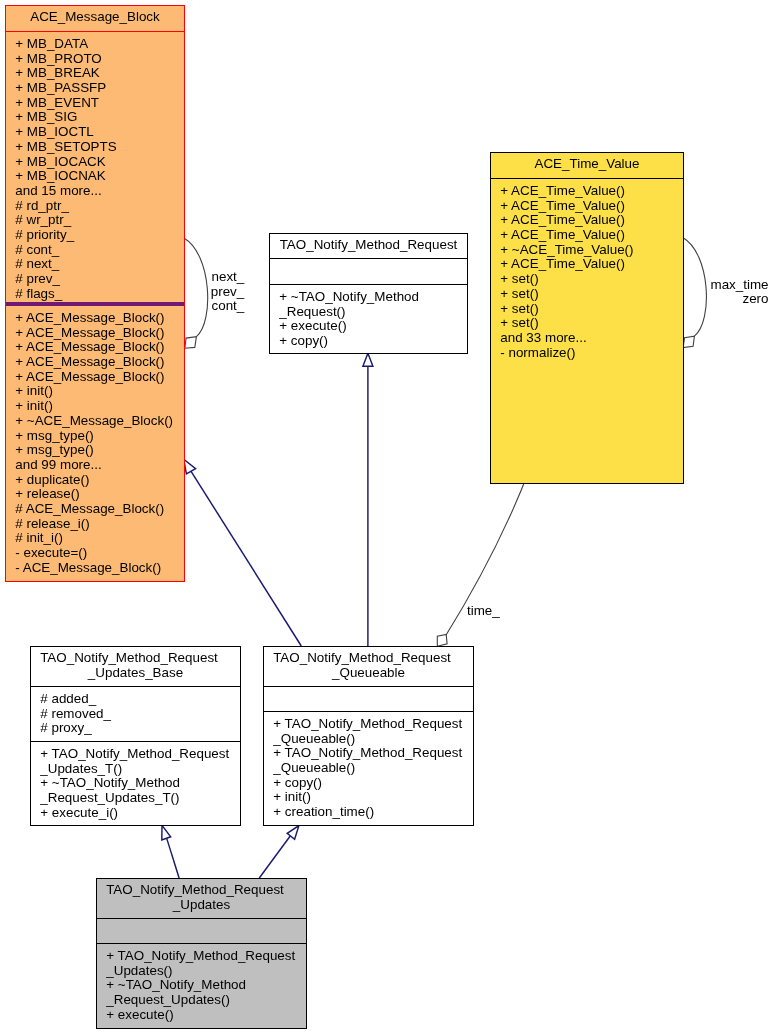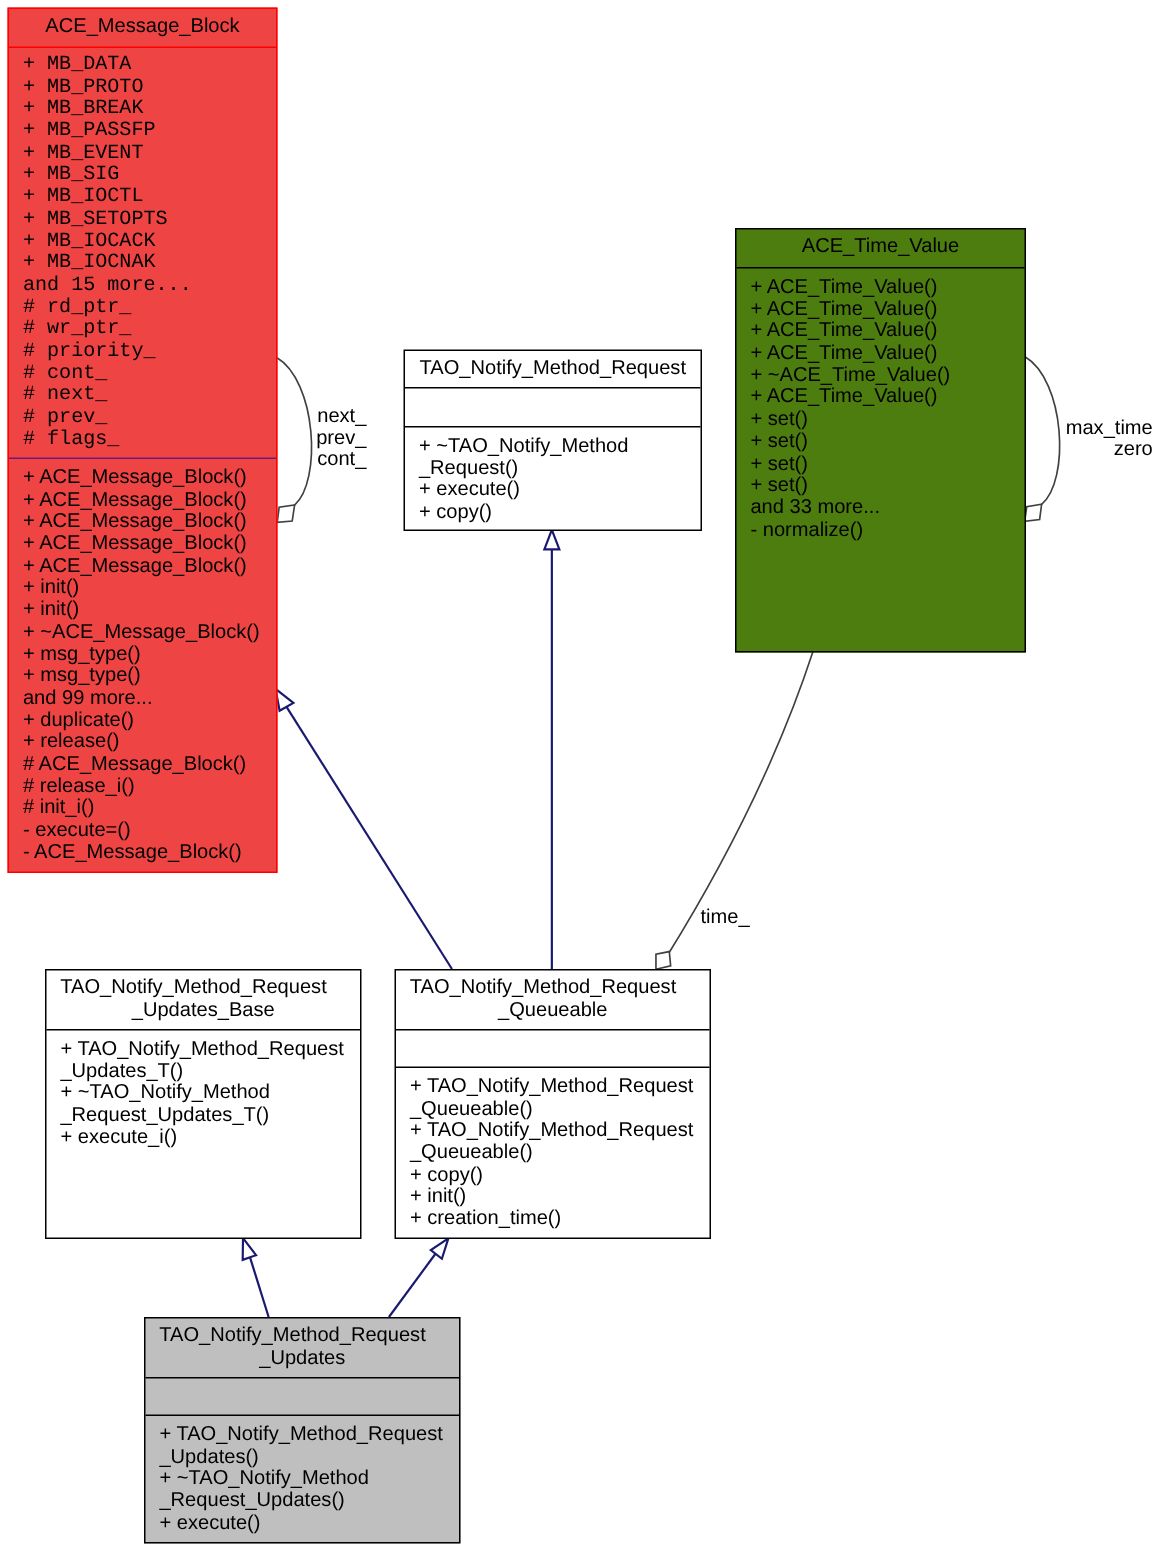--- a/index.html
+++ b/index.html
@@ -53,25 +53,25 @@
       <path d="M184.2,238.2 C211.23,254.02 214.47,321 196.4,336.7" fill="none" stroke="#404040" stroke-width="1.1"></path>
       <path d="M184.8,348.2 L186.1,338.1 L196.4,336.7 L194.8,347.4 Z" fill="#ffffff" stroke="#404040" stroke-width="1.1" stroke-linejoin="miter"></path>
     </g>
 
     <g>
       <path d="M683.1,237.7 C710.1,253.5 713.4,320.5 694.4,336.2" fill="none" stroke="#404040" stroke-width="1.1"></path>
       <path d="M683.1,347.6 L684.5,337.8 L694.4,336.2 L693.1,346.3 Z" fill="#ffffff" stroke="#404040" stroke-width="1.1" stroke-linejoin="miter"></path>
     </g>
   </svg>
 
-  <div class="node" style="left:5px;top:5px;width:180px;height:577px;background:#ef4444;border:1px solid #ff0000;">
+  <div class="node" style="left:5px;top:5px;width:180px;height:577px;background:#fdba74;border:1px solid #ff0000;">
     <div class="sec title" style="height:26px;border-bottom:1px solid #ff0000;">
         <div class="row">ACE_Message_Block</div>
       </div>
-    <div class="sec attrs" style="height:274px;border-bottom:1px solid #701a75;font-family:Liberation Mono, monospace;">
+    <div class="sec attrs" style="height:274px;border-bottom:4px solid #701a75;">
         <div class="row">+ MB_DATA</div>
         <div class="row">+ MB_PROTO</div>
         <div class="row">+ MB_BREAK</div>
         <div class="row">+ MB_PASSFP</div>
         <div class="row">+ MB_EVENT</div>
         <div class="row">+ MB_SIG</div>
         <div class="row">+ MB_IOCTL</div>
         <div class="row">+ MB_SETOPTS</div>
         <div class="row">+ MB_IOCACK</div>
         <div class="row">+ MB_IOCNAK</div>
@@ -110,21 +110,21 @@
         <div class="row">TAO_Notify_Method_Request</div>
       </div>
     <div class="sec attrs" style="height:26px;border-bottom:1px solid #000000;"></div>
     <div class="sec ops">
         <div class="row">+ ~TAO_Notify_Method</div>
         <div class="row">_Request()</div>
         <div class="row">+ execute()</div>
         <div class="row">+ copy()</div>
       </div>
   </div>
-  <div class="node" style="left:490px;top:152px;width:194px;height:283px;background:#4d7c0f;border:1px solid #000000;">
+  <div class="node" style="left:490px;top:152px;width:194px;height:332px;background:#fde047;border:1px solid #000000;">
     <div class="sec title" style="height:26px;border-bottom:1px solid #000000;">
         <div class="row">ACE_Time_Value</div>
       </div>
     <div class="sec ops">
         <div class="row">+ ACE_Time_Value()</div>
         <div class="row">+ ACE_Time_Value()</div>
         <div class="row">+ ACE_Time_Value()</div>
         <div class="row">+ ACE_Time_Value()</div>
         <div class="row">+ ~ACE_Time_Value()</div>
         <div class="row">+ ACE_Time_Value()</div>
@@ -133,20 +133,25 @@
         <div class="row">+ set()</div>
         <div class="row">+ set()</div>
         <div class="row">and 33 more...</div>
         <div class="row">- normalize()</div>
       </div>
   </div>
   <div class="node" style="left:30px;top:646px;width:211px;height:180px;background:#ffffff;border:1px solid #000000;">
     <div class="sec title" style="height:40px;border-bottom:1px solid #000000;">
         <div class="row wrap1">TAO_Notify_Method_Request</div>
         <div class="row">_Updates_Base</div>
+      </div>
+    <div class="sec attrs" style="height:55px;border-bottom:1px solid #000000;">
+        <div class="row"># added_</div>
+        <div class="row"># removed_</div>
+        <div class="row"># proxy_</div>
       </div>
     <div class="sec ops">
         <div class="row">+ TAO_Notify_Method_Request</div>
         <div class="row">_Updates_T()</div>
         <div class="row">+ ~TAO_Notify_Method</div>
         <div class="row">_Request_Updates_T()</div>
         <div class="row">+ execute_i()</div>
       </div>
   </div>
   <div class="node" style="left:263px;top:646px;width:211px;height:180px;background:#ffffff;border:1px solid #000000;">

